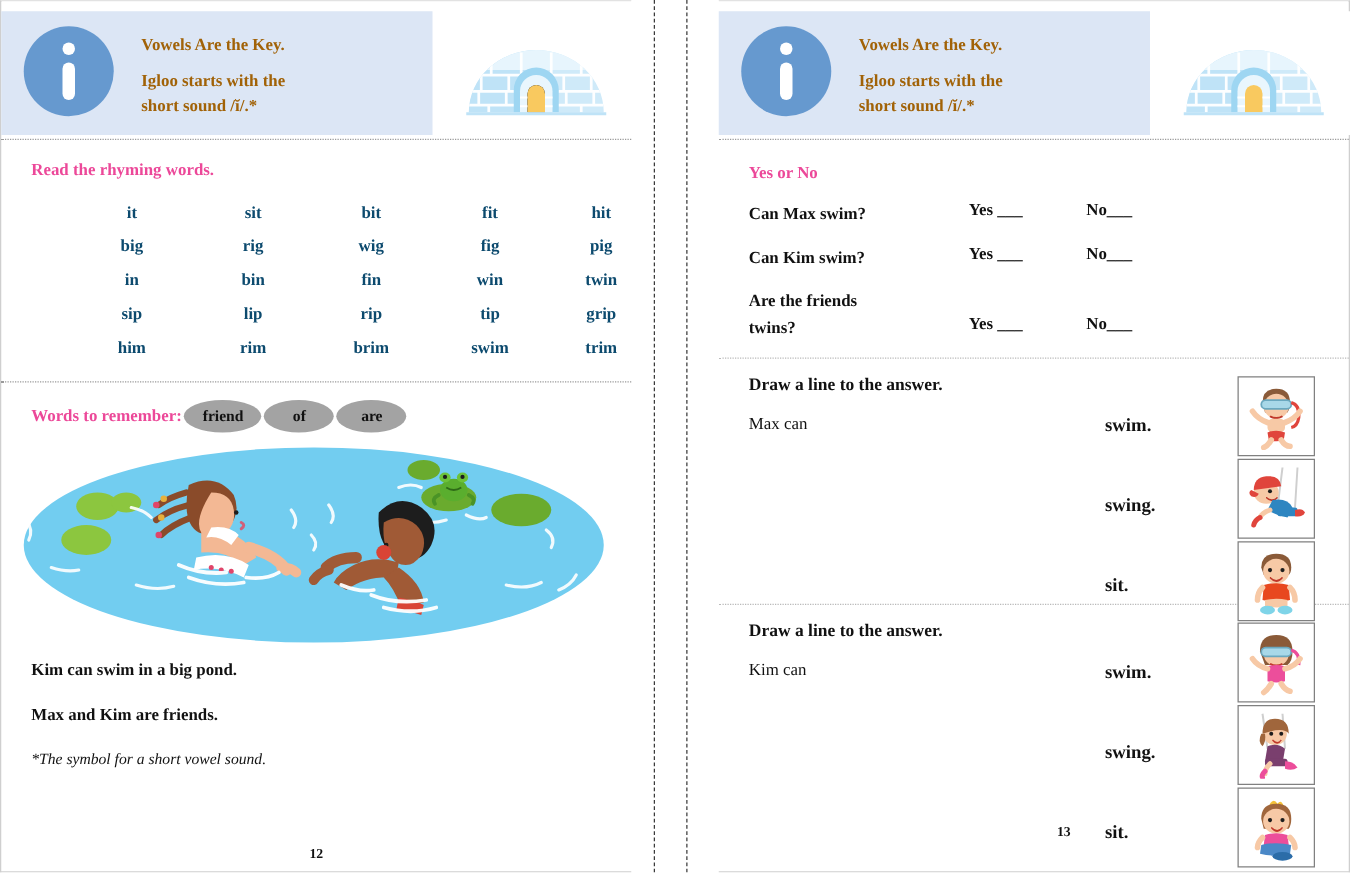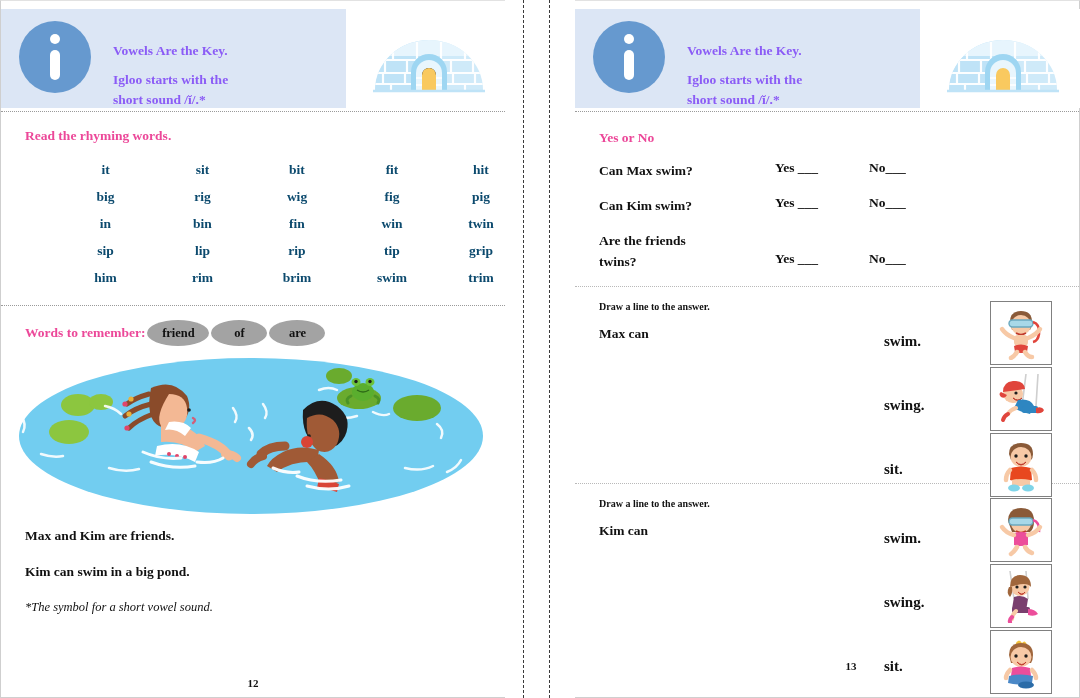--- a/index.html
+++ b/index.html
@@ -21,21 +21,21 @@
   .vdash.b{left:44px;}
 
   
   .hdr{position:relative;height:110px;}
   .hdr-band{position:absolute;left:0;top:8px;width:345px;height:99px;background:#dce6f5;}
   .hdr-circle{position:absolute;left:18px;top:20px;width:72px;height:72px;border-radius:50%;
     background:#6699cf;display:flex;align-items:center;justify-content:center;}
   .hdr-i{position:relative;width:10px;height:46px;}
   .hdr-i .dot{position:absolute;top:0;left:0;width:10px;height:10px;border-radius:50%;background:#fff;}
   .hdr-i .stem{position:absolute;top:16px;left:0;width:10px;height:30px;border-radius:5px;background:#fff;}
-  .hdr-text{position:absolute;left:112px;top:40px;font-weight:bold;font-size:13.5px;color:#8b5cf6;line-height:20px;}
+  .hdr-text{position:absolute;left:112px;top:25px;font-weight:bold;font-size:13.5px;color:#a16207;line-height:20px;}
   .hdr-text .l2{margin-top:9px;}
   .igloo-wrap{position:absolute;left:350px;top:8px;width:155px;height:99px;background:#fff;
     display:flex;align-items:center;justify-content:center;}
 
   .hdots{border-top:1px dotted #9a9a9a;height:0;}
   .hdots-light{border-top:1px dotted #b9b9b9;height:0;}
 
   
   .sect{padding:0 0 0 0;}
   .lbl{font-weight:bold;font-size:13.5px;color:#ec4899;}
@@ -58,22 +58,22 @@
 
   
   .yn-title{padding:18px 0 0 24px;}
   .yn-row{display:flex;align-items:flex-start;padding:14px 0 0 24px;}
   .yn-q{width:176px;font-weight:bold;font-size:13.5px;color:#111;line-height:21px;}
   .yn-yes{width:94px;font-weight:bold;font-size:13.5px;color:#111;}
   .yn-no{font-weight:bold;font-size:13.5px;color:#111;}
   .yn-row.two .yn-yes,.yn-row.two .yn-no{margin-top:21px;}
 
   .draw{position:relative;padding:14px 0 0 24px;height:196px;box-sizing:border-box;}
-  .draw .dtitle{font-weight:bold;font-size:10px;color:#111;}
-  .draw .subj{font-weight:bold;font-size:13.5px;color:#111;margin-top:14px;}
+  .draw .dtitle{font-weight:bold;font-size:14px;color:#111;}
+  .draw .subj{font-weight:normal;font-size:13.5px;color:#111;margin-top:14px;}
   .opts{position:absolute;right:105px;top:22px;width:90px;}
   .opt{height:64px;display:flex;align-items:center;font-weight:bold;font-size:15px;color:#111;justify-content:flex-start;}
   .boxes{position:absolute;right:27px;top:14px;}
   .pbox{width:60px;height:62px;border:1.5px solid #808080;background:#fff;margin-bottom:2px;
     display:flex;align-items:center;justify-content:center;overflow:hidden;}
   .pbox:last-child{margin-bottom:0;}
 </style>
 </head>
 <body>
 
@@ -277,22 +277,22 @@
           <g stroke="#ffffff" stroke-width="3" fill="none" stroke-linecap="round" opacity="0.95">
             <path d="M296 126 q20 8 44 4"></path>
             <path d="M306 136 q22 6 42 0"></path>
             <path d="M272 118 q14 6 26 4"></path>
           </g>
         </g>
       </svg>
     </div>
 
     <div class="story">
+      <p>Kim can swim in a big pond.</p>
       <p>Max and Kim are friends.</p>
-      <p>Kim can swim in a big pond.</p>
     </div>
     <div class="footnote">*The symbol for a short vowel sound.</div>
     <div class="pageno">12</div>
   </div>
 
   <div class="gutter">
     <div class="vdash a"></div>
     <div class="vdash b"></div>
   </div>
 

